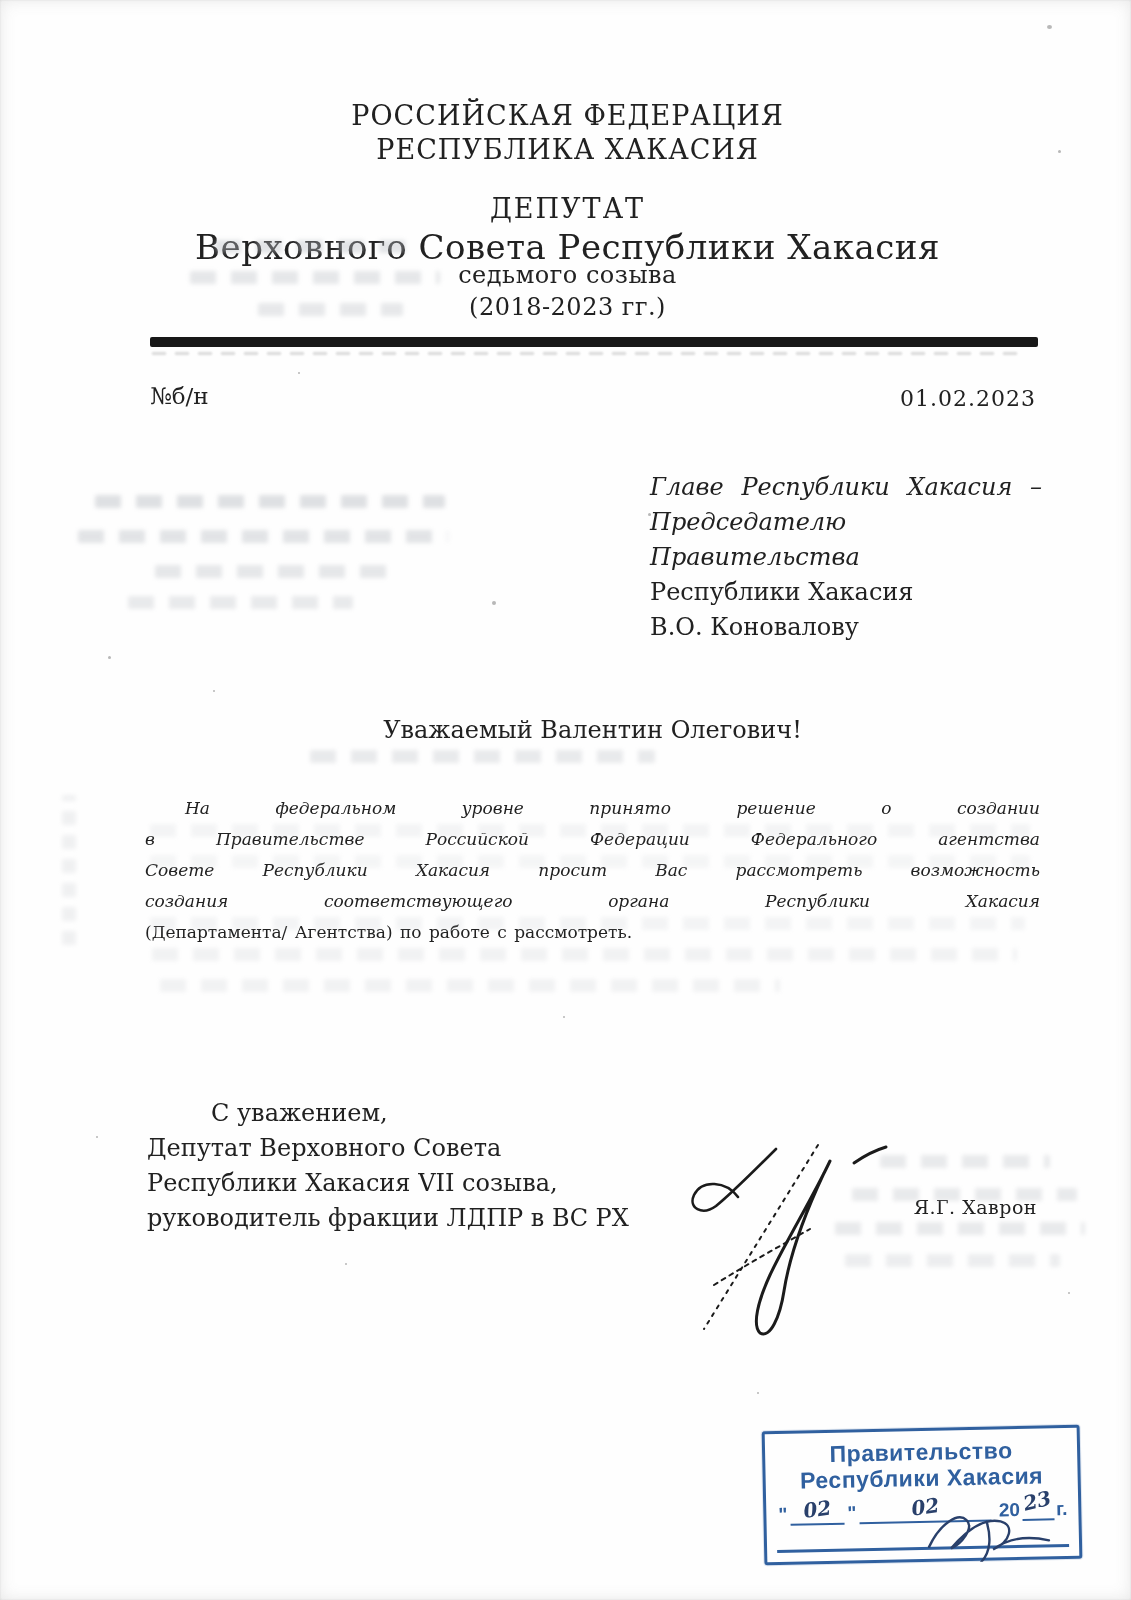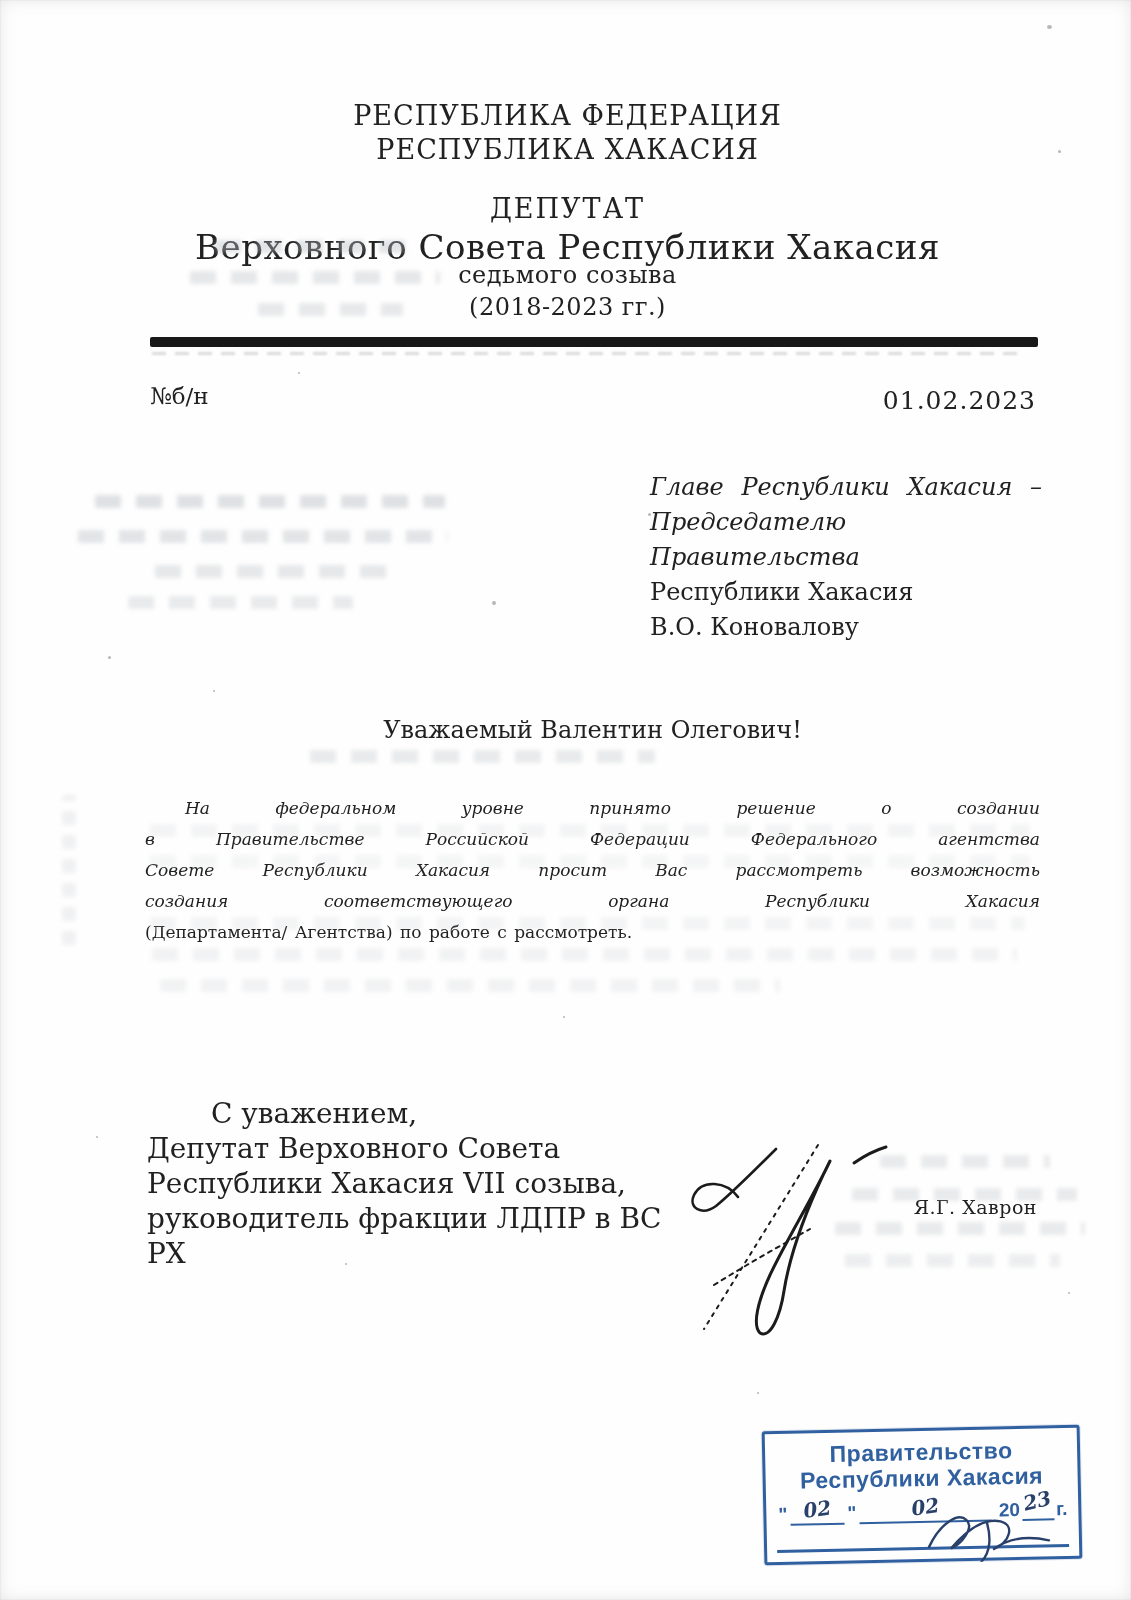--- a/index.html
+++ b/index.html
@@ -13,31 +13,31 @@
   
   .lh{left:120px;width:895px;text-align:center;letter-spacing:1px;white-space:nowrap;}
   .lh-caps{font-size:27px;}
   .lh-sub{font-size:34px;letter-spacing:.5px;}
   
   .rule{left:150px;top:337px;width:888px;height:10px;background:#181818;border-radius:2px;}
   .rule-fuzz{left:152px;top:352px;width:868px;height:3px;opacity:.35;filter:blur(1px);
     background:repeating-linear-gradient(90deg,#9a9a9a 0 14px,transparent 14px 23px);}
   
   .ref{left:150px;top:383px;font-size:23px;}
-  .date{right:95px;top:386px;font-size:25px;letter-spacing:1px;}
+  .date{right:95px;top:386px;font-size:22px;letter-spacing:1px;}
   
   .addr{left:650px;top:470px;width:392px;font-size:24px;line-height:35px;}
   .jline{text-align:justify;text-align-last:justify;font-style:italic;}
   
   .salut{left:145px;top:716px;width:895px;text-align:center;font-size:24px;}
   .body-par{left:145px;top:793px;width:895px;font-size:17px;line-height:31px;word-spacing:2px;}
   .body-par .indent{padding-left:40px;}
   .body-par .last{text-align:left;text-align-last:left;}
   
-  .signoff{left:147px;top:1096px;width:520px;font-size:28px;line-height:35px;}
+  .signoff{left:147px;top:1096px;width:520px;font-size:24px;line-height:35px;}
   .signoff .indent{padding-left:64px;}
   .signer{right:94px;top:1196px;font-size:19px;letter-spacing:.5px;}
   
   .sig{left:658px;top:1133px;}
   
   .stamp{
     left:763px;top:1428px;width:312px;height:128px;
     border:3px solid #30609f;border-radius:3px;transform:rotate(-1.2deg);
     font-family:"Liberation Sans", sans-serif;color:#30609f;
     box-shadow:0 0 0 1px rgba(48,96,159,.15);
@@ -58,21 +58,21 @@
   .g{position:absolute;height:13px;border-radius:2px;filter:blur(2px);
      background:repeating-linear-gradient(90deg,#b9bdc3 0 26px,transparent 26px 41px);}
   .gv{background:repeating-linear-gradient(0deg,#c0c3c8 0 14px,transparent 14px 24px);}
   .speck{position:absolute;background:#7d7d7d;border-radius:50%;opacity:.55;}
 </style>
 </head>
 <body>
 
 <div class="page">
 
-  <div class="abs lh lh-caps" style="top:100px">РЕСПУБЛИКА ФЕДЕРАЦИЯ</div>
+  <div class="abs lh lh-caps" style="top:100px">РОССИЙСКАЯ ФЕДЕРАЦИЯ</div>
   <div class="abs lh lh-caps" style="top:134px">РЕСПУБЛИКА ХАКАСИЯ</div>
   <div class="abs lh lh-caps" style="top:193px;letter-spacing:2px">ДЕПУТАТ</div>
   <div class="abs lh lh-sub" style="top:227px">Верховного Совета Республики Хакасия</div>
   <div class="abs lh lh-sub" style="top:261px;font-size:24px">седьмого созыва</div>
   <div class="abs lh lh-sub" style="top:293px;font-size:24px">(2018-2023 гг.)</div>
 
   <div class="abs rule"></div>
   <div class="abs rule-fuzz"></div>
 
   <div class="abs ref">№б/н</div>

